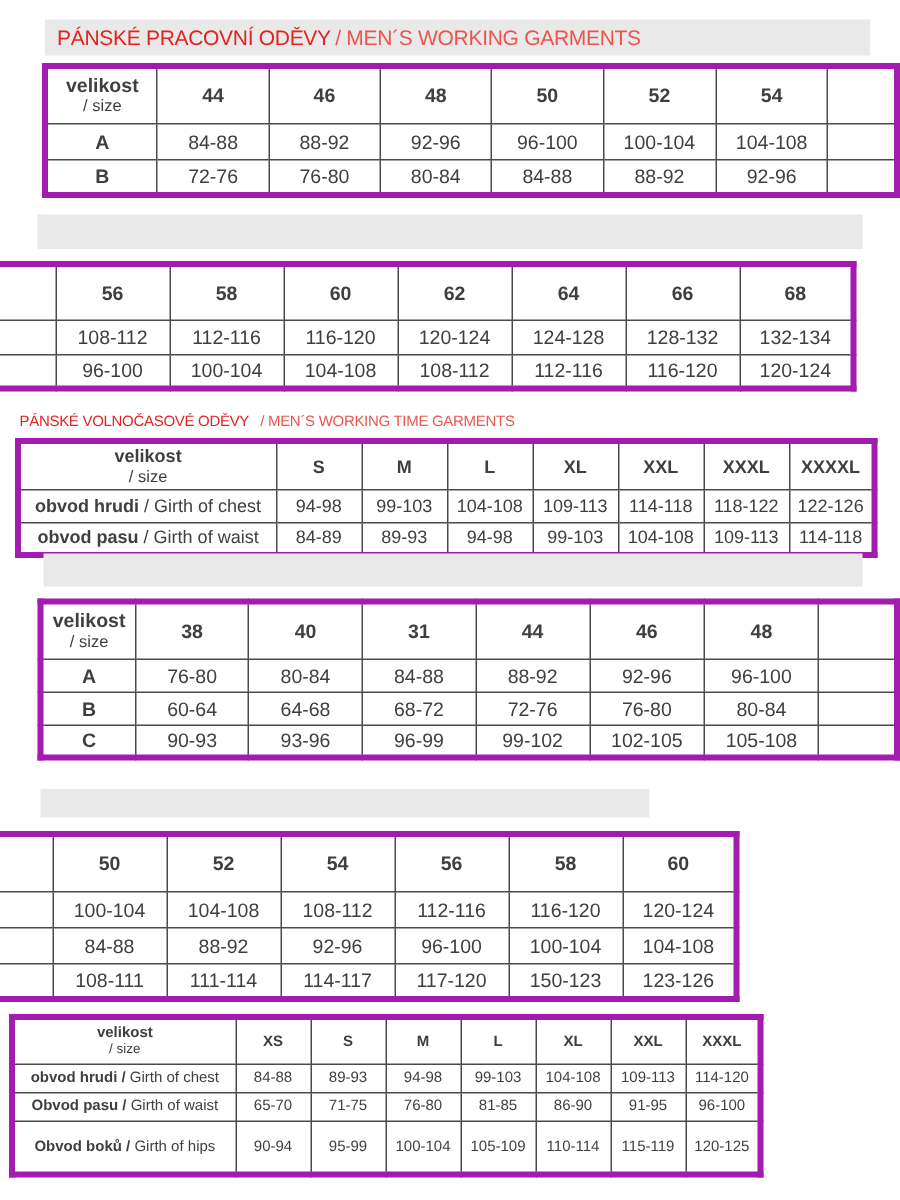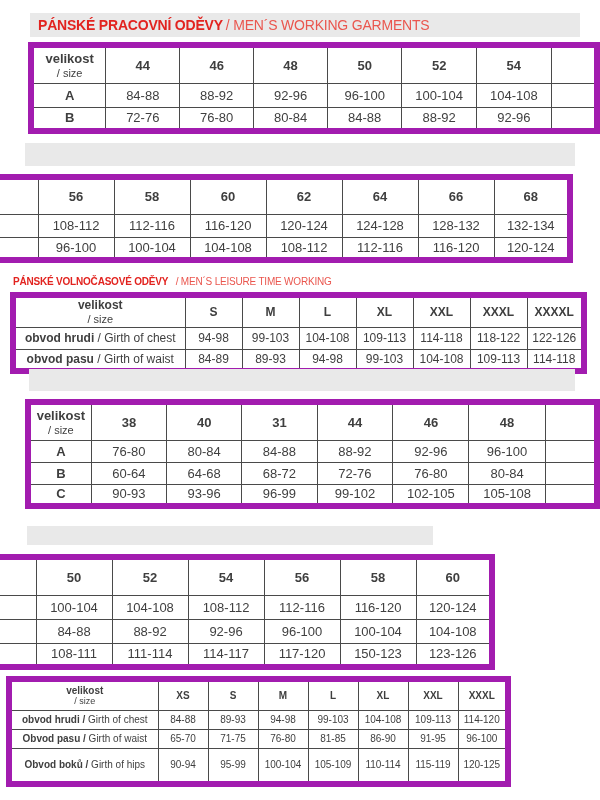--- a/index.html
+++ b/index.html
@@ -1,26 +1,26 @@
 <!DOCTYPE html>
 <html><head>
 <meta charset="utf-8">
 <style>
   html,body{margin:0;padding:0;background:#fff;}
   .page{position:relative;width:600px;height:800px;background:#ffffff;overflow:hidden;
         font-family:"Liberation Sans",sans-serif;color:#3f3f3f;}
   .bar{position:absolute;background:#e9e9e9;display:flex;align-items:center;
        padding-left:8px;box-sizing:border-box;white-space:nowrap;overflow:hidden;}
-  .title-cz{color:#e2231f;font-weight:bold;font-size:14px;letter-spacing:-0.2px;}
+  .title-cz{color:#e2231f;font-weight:normal;font-size:14px;letter-spacing:-0.2px;}
   .title-en{color:#ea564e;font-weight:normal;font-size:14px;letter-spacing:-0.2px;margin-left:3px;}
   .small-title{position:absolute;white-space:nowrap;}
   .small-title .title-cz{font-size:10px;}
   .small-title .title-en{font-size:10px;}
   .tbl-wrap{position:absolute;}
-  table.t{border-collapse:collapse;table-layout:fixed;border:6px solid #a21caf;}
+  table.t{border-collapse:collapse;table-layout:fixed;border:4px solid #a21caf;}
   table.t th,table.t td{border:1px solid #4a4a4a;text-align:center;vertical-align:middle;
        padding:0;overflow:hidden;white-space:nowrap;color:#3f3f3f;}
   table.t th{font-weight:bold;}
   table.t td{font-weight:normal;}
   .fs13 th,.fs13 td{font-size:13px;}
   .fs12 th,.fs12 td{font-size:12px;}
   .fs10 th,.fs10 td{font-size:10px;}
   .sub{font-weight:normal;font-size:11px;display:block;margin-top:1px;}
   .fs10 .sub{font-size:9px;}
   .lbl-cz{font-weight:bold;}
@@ -131,21 +131,21 @@
         <td>112-116</td>
         <td>116-120</td>
         <td>120-124</td>
       </tr>
     </tbody>
       </table>
   </div>
 
   <div class="small-title" style="left:13px;top:271px;">
     <span class="title-cz">PÁNSKÉ VOLNOČASOVÉ ODĚVY</span>
-    <span class="title-en">/ MEN´S LEISURE TIME WORKING</span>
+    <span class="title-en">/ MEN´S WORKING TIME GARMENTS</span>
   </div>
 
   <div class="tbl-wrap" style="left:10px;top:292px;">
     <table class="t fs12">
       <colgroup>
         <col style="width:172px">
           <col style="width:57px">
           <col style="width:57px">
           <col style="width:57px">
         <col style="width:57px">

